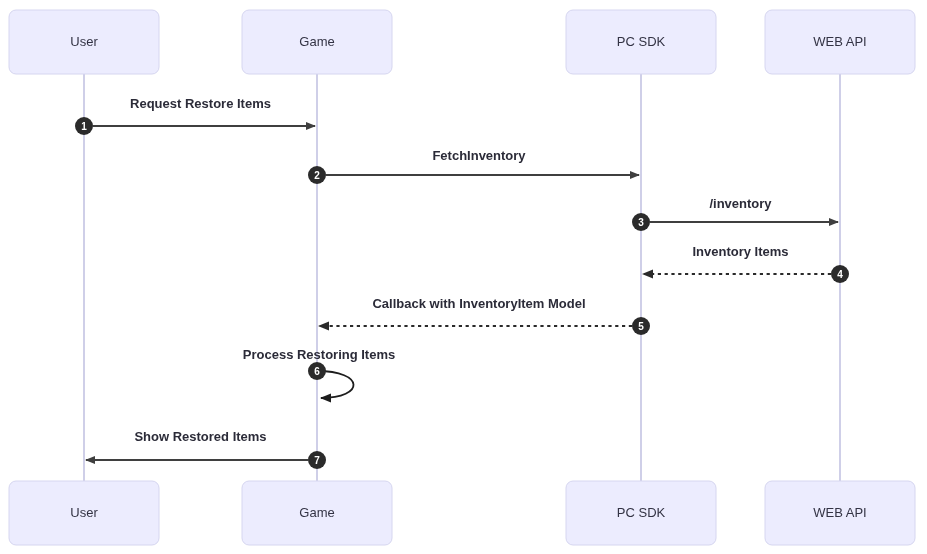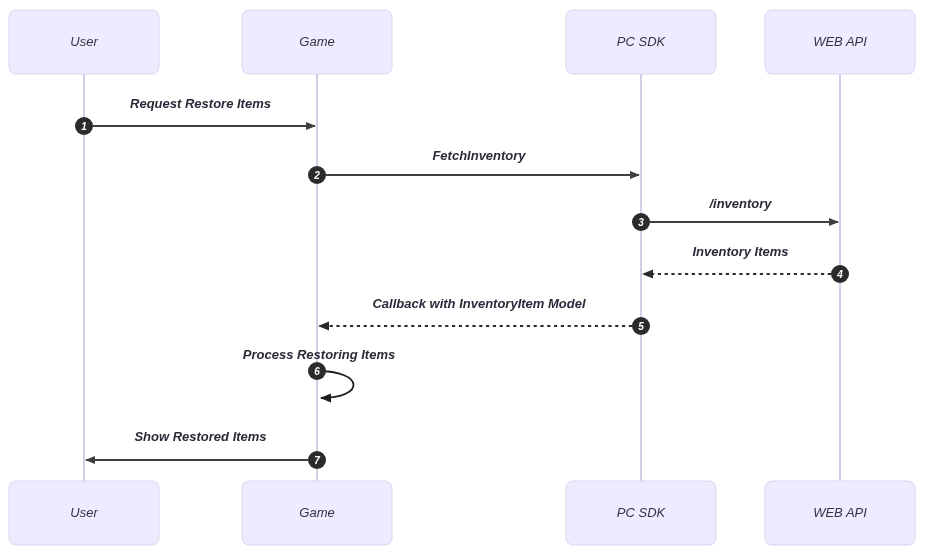--- a/index.html
+++ b/index.html
@@ -12,21 +12,20 @@
     font-family: "Liberation Sans", sans-serif;
     width: 927px;
     height: 554px;
     overflow: hidden;
   }
   #diagram-root {
     position: relative;
     width: 849px;
     height: 554px;
     background: #ffffff;
-    font-style: italic;
   }
   svg#seq-svg {
     position: absolute;
     left: 0;
     top: 0;
     width: 927px;
     height: 554px;
     display: block;
   }
   .actor-box-rect {

